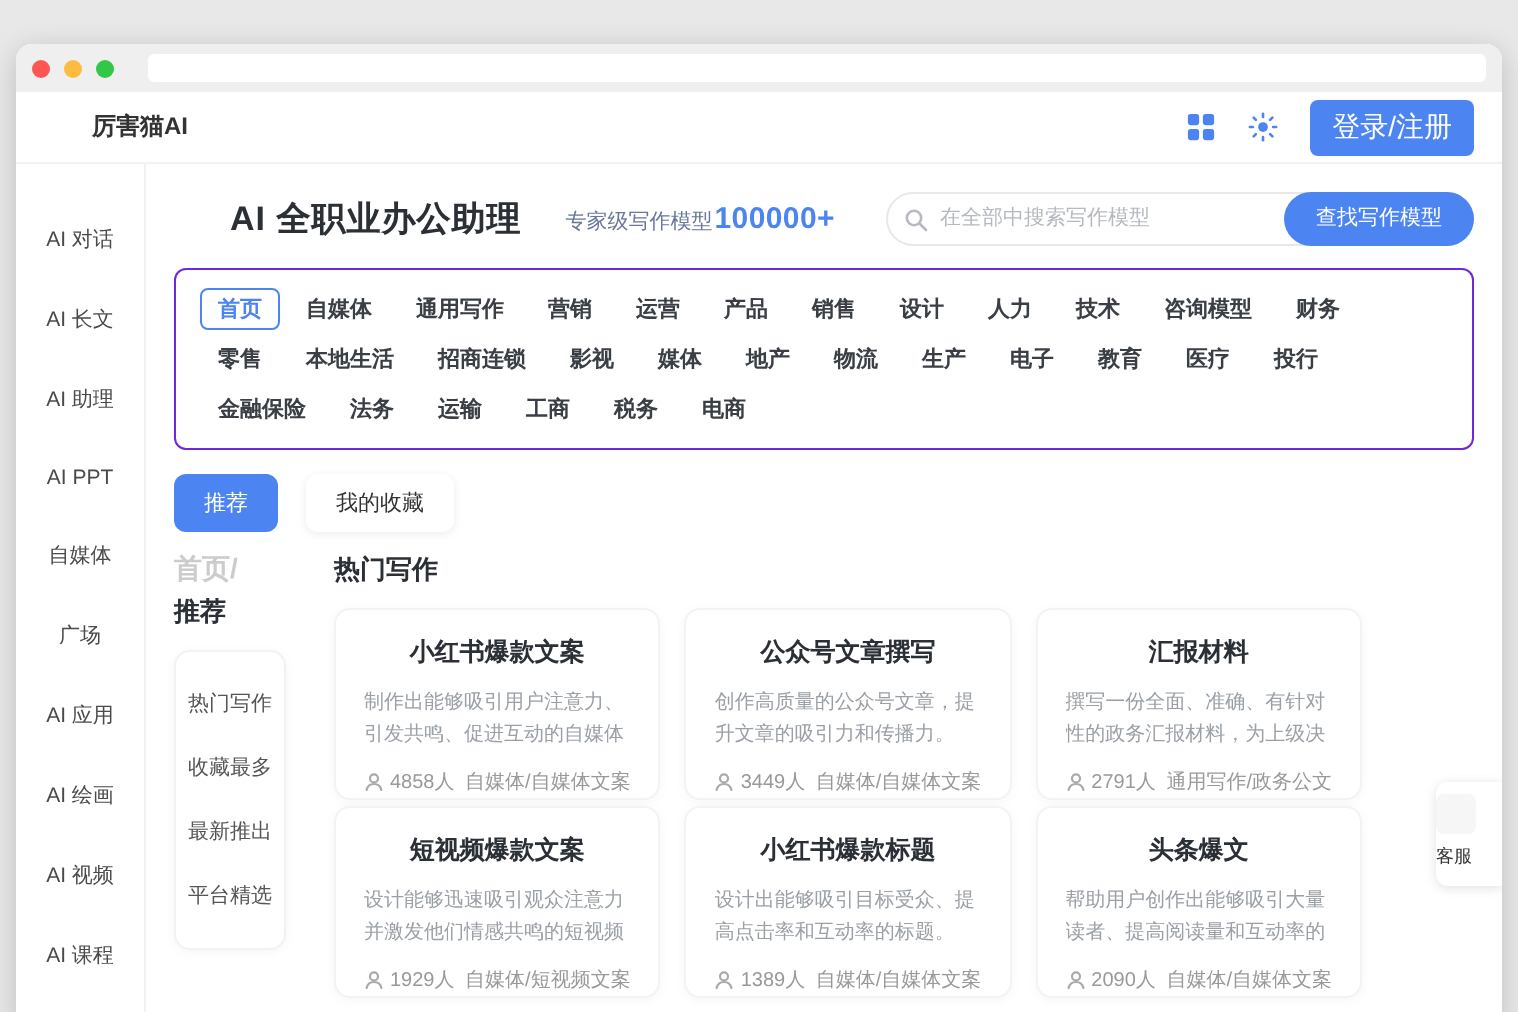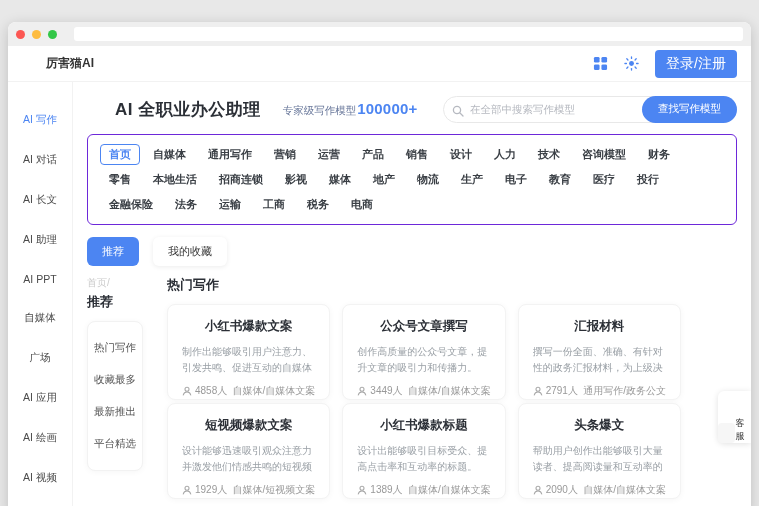--- a/index.html
+++ b/index.html
@@ -47,35 +47,35 @@
   .tag { font-size:11px; font-weight:600; color:#3a3f45; padding:3px 9px; margin-right:4px; cursor:pointer; white-space:nowrap; }
   .tag.active { color:var(--accent,#4c85f2); border:1px solid var(--accent,#4c85f2); border-radius:4px; padding:2px 8px; }
   
   .tabs { margin-top:12px; display:flex; }
   .tab { font-size:11px; border-radius:6px; padding:7px 15px; cursor:pointer; }
   .tab.primary { background:var(--accent,#4c85f2); color:#fff; }
   .tab.plain { background:#fff; color:#333; margin-left:14px; box-shadow:0 1px 5px rgba(0,0,0,.08); }
   
   .cols { margin-top:10px; display:flex; }
   .leftcol { width:66px; flex-shrink:0; margin-right:14px; }
-  .crumb { font-size:10px; color:#ccc; }
+  .crumb { font-size:14px; color:#ccc;font-weight:bold; }
   .leftcol h3 { font-size:13px; color:#2b2f36; margin:3px 0 10px; }
   .menu-card { width:56px; background:#fff; border:1px solid #f2f2f2; border-radius:8px; box-shadow:0 1px 6px rgba(0,0,0,.04); padding:10px 0; }
   .menu-card .mitem { font-size:10.5px; color:#555; text-align:center; padding:9px 0; cursor:pointer; white-space:nowrap; }
   .rightcol { flex:1; margin-right:56px; }
   .rightcol h3 { font-size:13px; color:#2b2f36; margin-bottom:10px; }
   .grid { display:grid; grid-template-columns:repeat(3,1fr); gap:3px 12px; }
   .card { background:#fff; border:1px solid #f3f3f3; border-radius:8px; box-shadow:0 1px 6px rgba(0,0,0,.04); padding:13px 14px; height:96px; cursor:pointer; overflow:hidden; }
   .card .ctitle { font-size:12.5px; font-weight:bold; color:#2b2f36; text-align:center; margin-bottom:9px; white-space:nowrap; }
   .card .cdesc { font-size:10px; color:#9aa0a6; line-height:1.55; height:31px; overflow:hidden; }
   .card .cfoot { display:flex; justify-content:space-between; align-items:center; margin-top:9px; font-size:10px; color:#999; }
   .card .users { display:flex; align-items:center; }
   .user-ic { width:10px; height:10px; margin-right:3px; color:#aaa; }
   
-  .support { position:absolute; right:0; top:369px; width:33px; height:52px; background:#fff; border-radius:6px 0 0 6px; box-shadow:0 1px 6px rgba(0,0,0,.12); display:flex; flex-direction:row; align-items:flex-end; padding-top:6px; cursor:pointer; }
+  .support { position:absolute; right:0; top:369px; width:33px; height:52px; background:#fff; border-radius:6px 0 0 6px; box-shadow:0 1px 6px rgba(0,0,0,.12); display:flex; flex-direction:column; align-items:flex-start; padding-top:6px; cursor:pointer; }
   .support .sicon { width:20px; height:20px; background:#f6f6f6; border-radius:4px; }
   .support .slabel { font-size:9px; color:#333; margin-top:5px; }
 </style>
 </head>
 <body>
 
 <div class="window">
 
   <div class="chrome">
     <span class="dot red"></span>
@@ -106,21 +106,20 @@
           <line x1="11.8" y1="11.8" x2="13" y2="13"></line>
         <line x1="13" y1="3" x2="11.8" y2="4.2"></line>
           <line x1="4.2" y1="11.8" x2="3" y2="13"></line>
       </svg>
     </span>
     <button class="login-btn">登录/注册</button>
   </div>
 
   <div class="body-row">
     <nav class="sidenav">
-      <div class="item active">AI 写作</div>
       <div class="item">AI 对话</div>
       <div class="item">AI 长文</div>
       <div class="item">AI 助理</div>
       <div class="item">AI PPT</div>
       <div class="item">自媒体</div>
       <div class="item">广场</div>
       <div class="item">AI 应用</div>
       <div class="item">AI 绘画</div>
       <div class="item">AI 视频</div>
       <div class="item">AI 课程</div>

